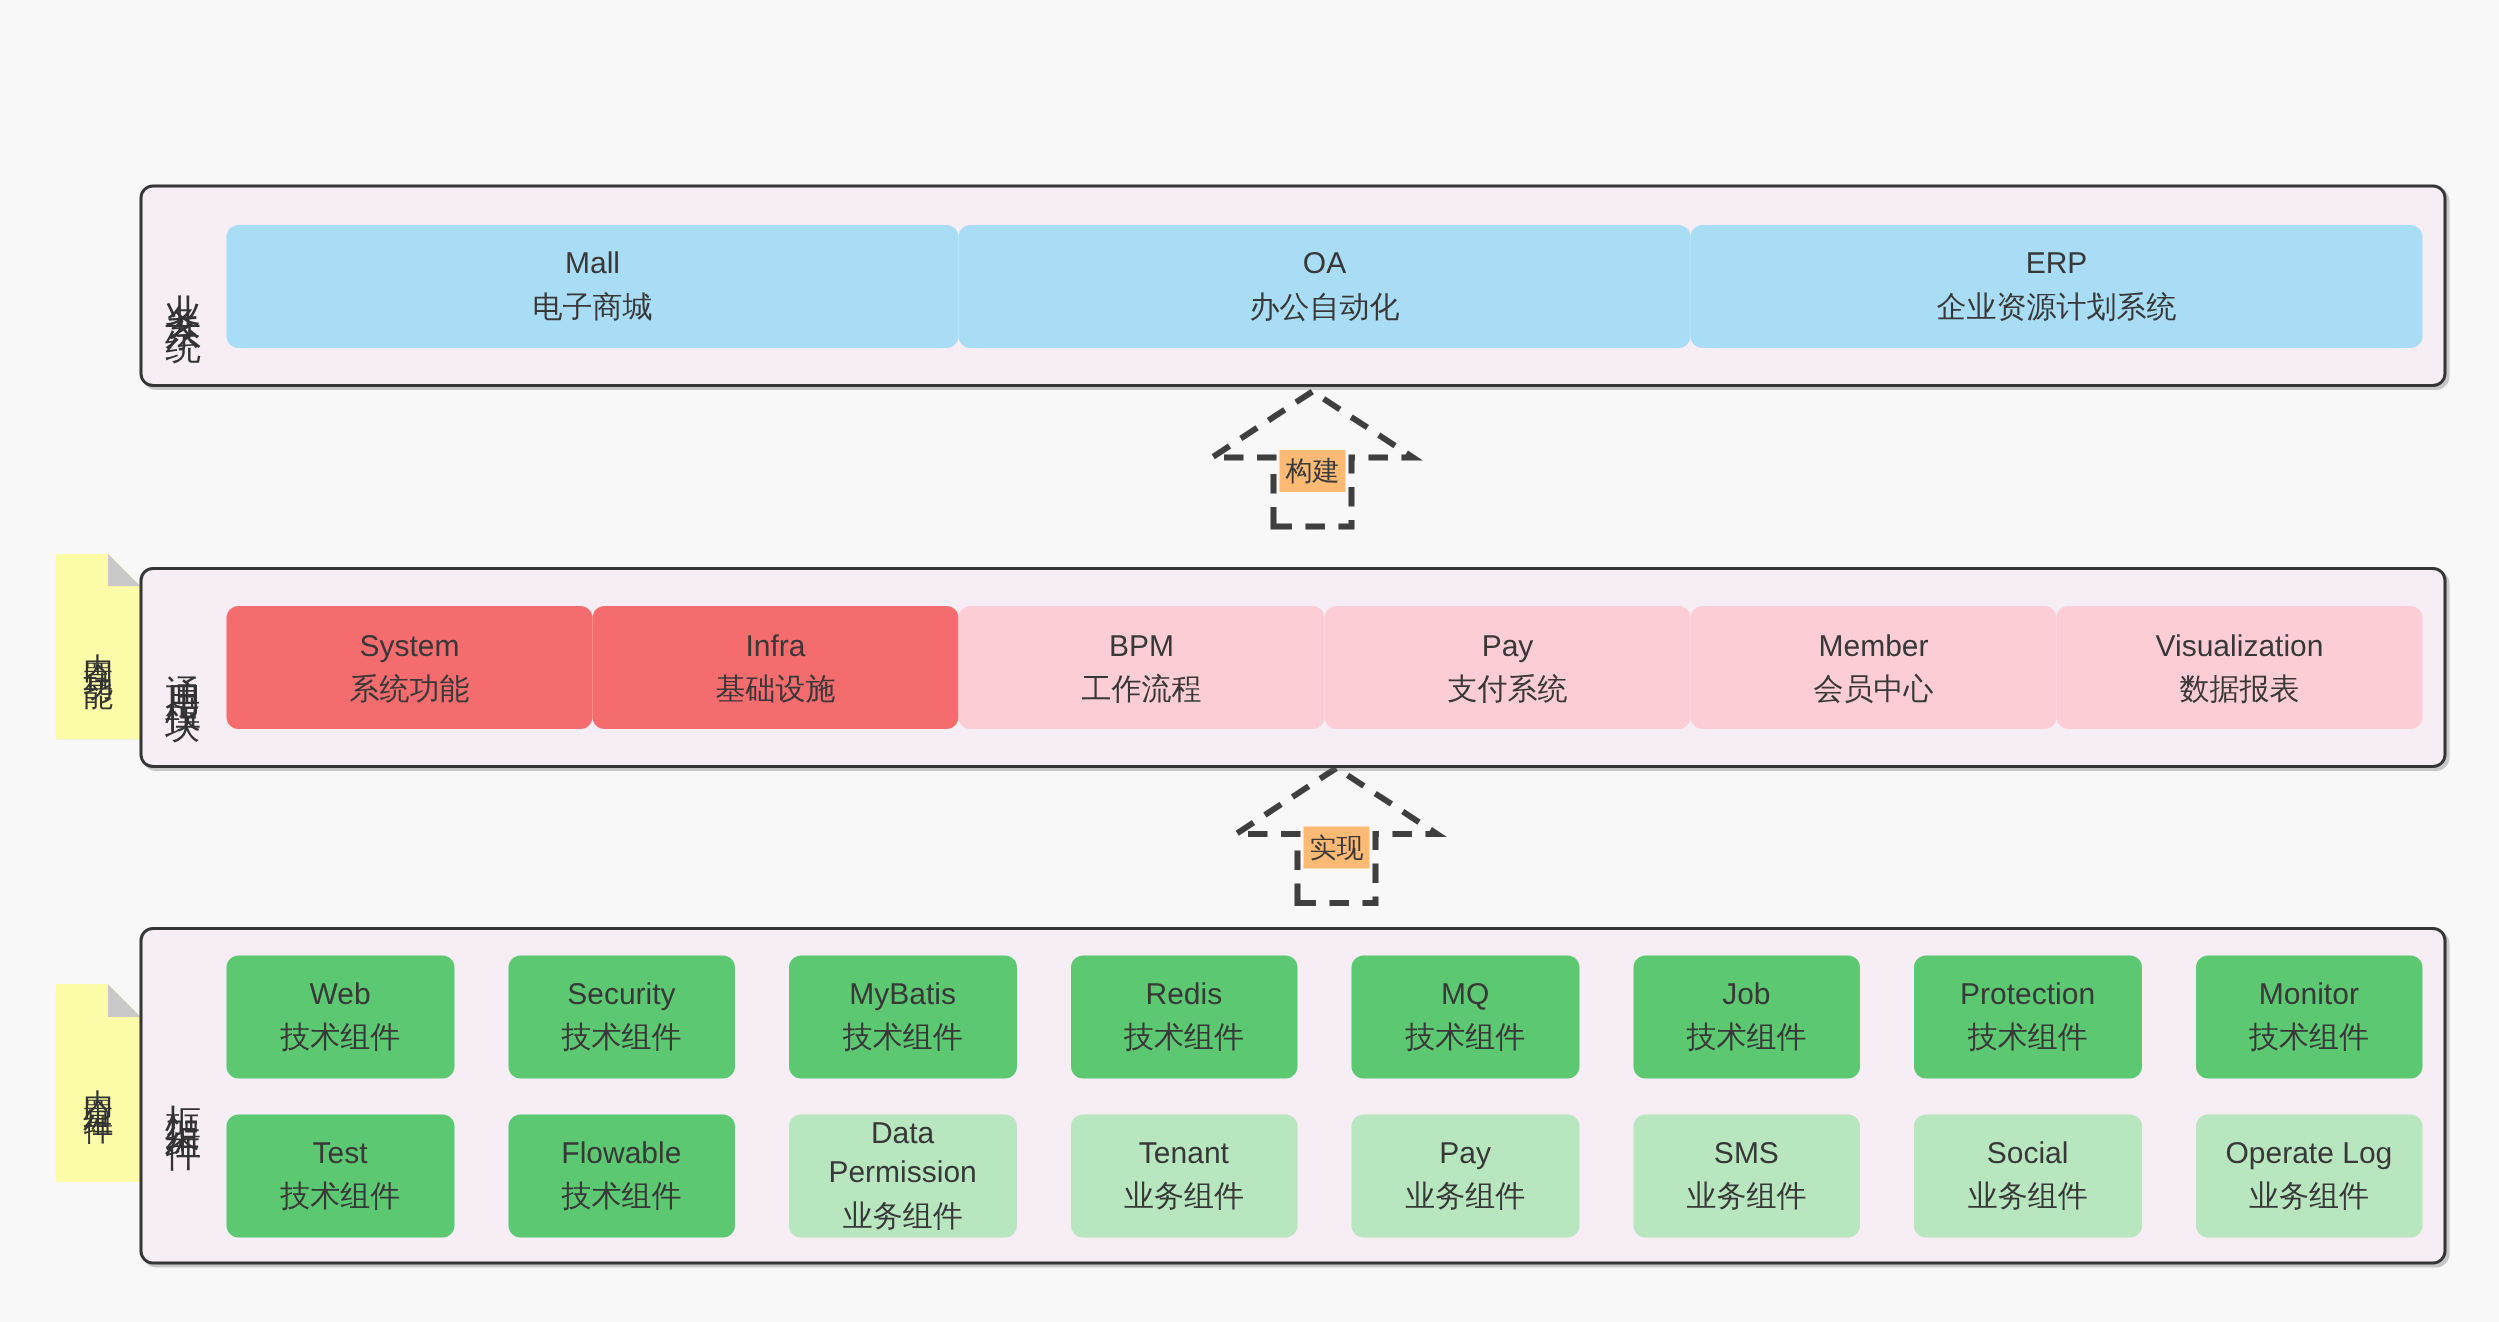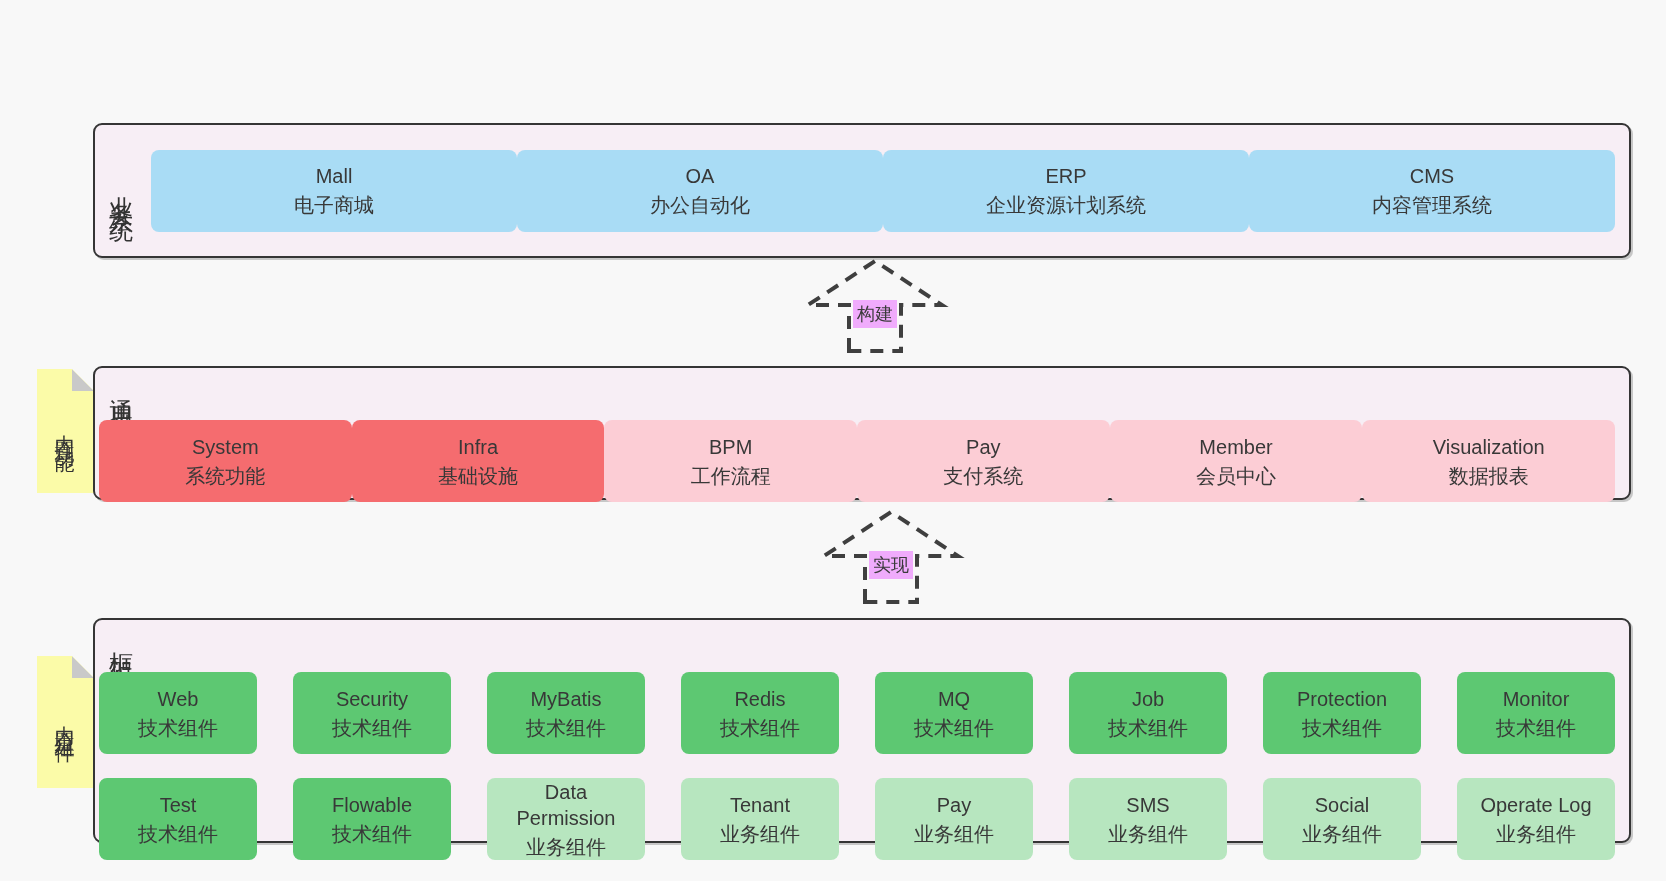--- a/index.html
+++ b/index.html
@@ -11,22 +11,22 @@
   }
   
   .panel{
     position:absolute;left:93px;width:1538px;
     background:#f7eef5;
     border:2px solid #353535;border-radius:9px;
     box-shadow:2px 2px 0 rgba(110,110,110,.35);
     display:flex;box-sizing:border-box;z-index:2;
   }
   #panel-business{top:123px;height:135px;}
-  #panel-modules{top:366px;height:134px;flex-direction:column;}
-  #panel-components{top:618px;height:225px;flex-direction:column;}
+  #panel-modules{top:378px;height:134px;}
+  #panel-components{top:618px;height:225px;}
   .panel-label{
     width:52px;flex:0 0 52px;display:flex;align-items:center;justify-content:center;
   }
   .panel-label span{
     writing-mode:vertical-rl;text-orientation:upright;
     font-size:24px;letter-spacing:7px;color:#333;white-space:nowrap;
   }
   .panel-content{
     flex:1;display:flex;align-items:center;
     padding:0 14px 0 4px;min-width:0;
@@ -46,21 +46,21 @@
   .c-pink{background:#fccdd5;}
   .c-green{background:#5dc872;}
   .c-lightgreen{background:#b7e6bf;}
   
   .arrow{position:absolute;width:150px;height:96px;z-index:1;}
   #arrow-build{left:800px;top:258px;}
   #arrow-implement{left:816px;top:509px;}
   .arrow svg{position:absolute;left:0;top:0;}
   .arrow-label{
     position:absolute;left:50%;top:42px;transform:translateX(-50%);
-    background:#f0abfc;padding:2px 4px;font-size:18px;color:#3a3a3a;white-space:nowrap;
+    background:#fdba74;padding:2px 4px;font-size:18px;color:#3a3a3a;white-space:nowrap;
   }
   
   .note{
     position:absolute;left:37px;width:57px;background:#fbfba8;z-index:1;
     display:flex;align-items:center;justify-content:center;
     box-shadow:1px 2px 2px rgba(140,140,120,.35);
     clip-path:polygon(0 0,calc(100% - 22px) 0,100% 22px,100% 100%,0 100%);
   }
   #note-functions{top:369px;height:124px;}
   #note-components{top:656px;height:132px;}
@@ -86,24 +86,20 @@
       <span class="box-desc">电子商城</span>
     </div>
     <div class="box c-blue">
       <span class="box-name">OA</span>
       <span class="box-desc">办公自动化</span>
     </div>
     <div class="box c-blue">
       <span class="box-name">ERP</span>
       <span class="box-desc">企业资源计划系统</span>
     </div>
-    <div class="box c-blue">
-      <span class="box-name">CMS</span>
-      <span class="box-desc">内容管理系统</span>
-    </div>
   </div>
 </div>
 
 <div class="arrow" id="arrow-build">
   <svg width="150" height="96" viewBox="0 0 150 96">
     <path d="M49 93 L49 47 L8 47 L75 3 L142 47 L101 47 L101 93 Z" fill="none" stroke="#3f3f3f" stroke-width="4" stroke-dasharray="13 9"></path>
   </svg>
   <div class="arrow-label">构建</div>
 </div>
 

